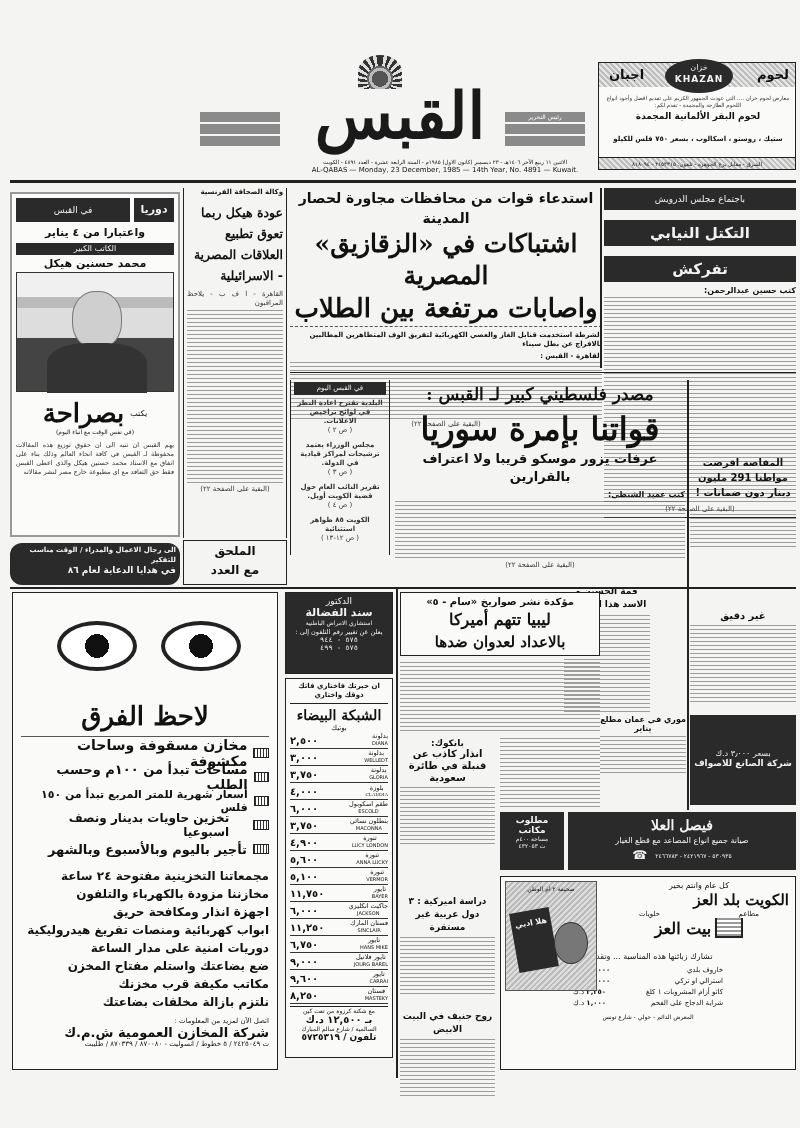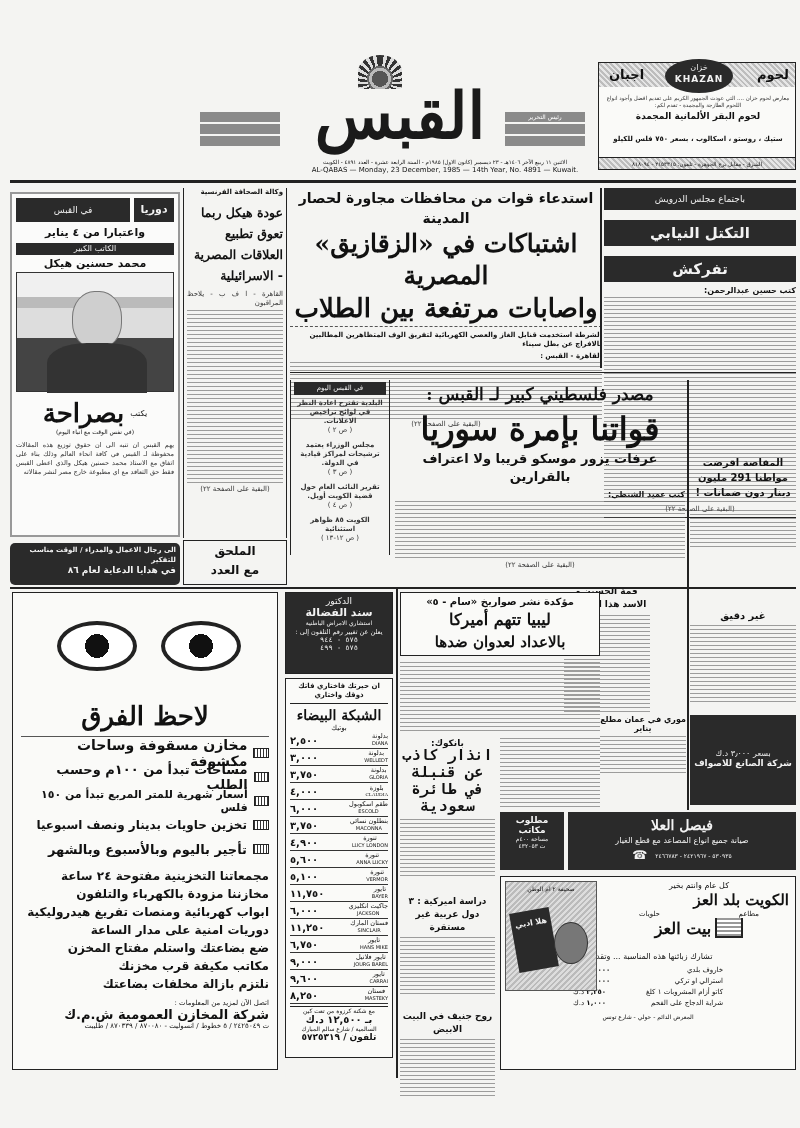--- a/index.html
+++ b/index.html
@@ -152,21 +152,21 @@
   <div>
     <div class="txt c b">الكويت ٨٥ ظواهر استثنائية</div>
     <div class="txt c">( ص ١٢-١٣ )</div>
   </div>
 </div>
 
 <div class="abs" style="left:183px;top:540px;width:104px;height:45px;border:1.5px solid #222;">
   <div class="b c" style="font-size:12px;line-height:20px;">الملحق</div>
   <div class="b c" style="font-size:12px;line-height:18px;">مع العدد</div>
 </div>
-<div class="abs dark" style="left:10px;top:543px;width:170px;height:42px;padding:2px 4px;border-radius:5px;">
+<div class="abs dark" style="left:10px;top:543px;width:170px;height:42px;padding:2px 4px;border-radius:12px;">
   <div class="b" style="font-size:7px;line-height:10px;">الى رجال الاعمال والمدراء / الوقت مناسب للتفكير</div>
   <div class="b" style="font-size:9px;line-height:11px;">في هدايا الدعاية لعام ٨٦</div>
   <div class="b" style="font-size:8px;line-height:10px;display:inline-block;">مؤسسة الطاحية</div>
   <span style="font-size:6px;margin-right:6px;">٢٤١٥٢٢ - ٢٤١٣٦٨٠</span>
 </div>
 
 <div class="abs box" style="left:12px;top:592px;width:266px;height:478px;padding:6px 8px;">
   <div style="height:100px;position:relative;">
     <div style="position:absolute;left:36px;top:22px;width:80px;height:50px;border-radius:50%;border:4px solid #222;background:radial-gradient(circle,#111 0 12px,#fff 12px);"></div>
     <div style="position:absolute;left:140px;top:22px;width:80px;height:50px;border-radius:50%;border:4px solid #222;background:radial-gradient(circle,#111 0 12px,#fff 12px);"></div>
@@ -178,31 +178,32 @@
       <span class="b" style="font-size:14px;">مخازن مسقوفة وساحات مكشوفة</span>
     </div>
   <div style="display:flex;align-items:center;gap:6px;height:24px;">
       <span style="width:16px;height:10px;border:1px solid #222;background:repeating-linear-gradient(90deg,#333 0 1px,#fff 1px 3px);"></span>
       <span class="b" style="font-size:13px;">مساحات تبدأ من ١٠٠م وحسب الطلب</span>
     </div>
   <div style="display:flex;align-items:center;gap:6px;height:24px;">
       <span style="width:16px;height:10px;border:1px solid #222;background:repeating-linear-gradient(90deg,#333 0 1px,#fff 1px 3px);"></span>
       <span class="b" style="font-size:11px;">أسعار شهرية للمتر المربع تبدأ من ١٥٠ فلس</span>
     </div>
-  <div style="display:flex;align-items:center;gap:6px;height:24px;">
+  <div style="display:flex;align-items:center;gap:24px;height:24px;">
       <span style="width:16px;height:10px;border:1px solid #222;background:repeating-linear-gradient(90deg,#333 0 1px,#fff 1px 3px);"></span>
       <span class="b" style="font-size:12px;">تخزين حاويات بدينار ونصف اسبوعيا</span>
     </div>
   <div style="display:flex;align-items:center;gap:6px;height:24px;">
       <span style="width:16px;height:10px;border:1px solid #222;background:repeating-linear-gradient(90deg,#333 0 1px,#fff 1px 3px);"></span>
       <span class="b" style="font-size:13px;">تأجير باليوم وبالأسبوع وبالشهر</span>
     </div>
   <div style="height:6px;"></div>
   <div class="b" style="font-size:12px;line-height:18px;">مجمعاتنا التخزينية مفتوحة ٢٤ ساعة</div>
   <div class="b" style="font-size:12px;line-height:18px;">مخازننا مزودة بالكهرباء والتلفون</div>
+  <div class="b" style="font-size:12px;line-height:18px;">اجهزة انذار ومكافحة حريق</div>
   <div class="b" style="font-size:12px;line-height:18px;">ابواب كهربائية ومنصات تفريغ هيدروليكية</div>
   <div class="b" style="font-size:12px;line-height:18px;">دوريات امنية على مدار الساعة</div>
   <div class="b" style="font-size:12px;line-height:18px;">ضع بضاعتك واستلم مفتاح المخزن</div>
   <div class="b" style="font-size:12px;line-height:18px;">مكاتب مكيفة قرب مخزنك</div>
   <div class="b" style="font-size:12px;line-height:18px;">نلتزم بازالة مخلفات بضاعتك</div>
   <div style="font-size:7px;margin-top:6px;">اتصل الآن لمزيد من المعلومات :</div>
   <div class="b" style="font-size:13px;">شركة المخازن العمومية ش.م.ك</div>
   <div style="font-size:7px;">ت ٢٤٢٥٠٤٩ / ٥ خطوط / انسوليت - ٨٧٠٠٨٠ / ٨٧٠٣٣٩ / طليبت</div>
 </div>
 
@@ -343,21 +344,21 @@
 
 <div class="abs box" style="left:400px;top:592px;width:200px;height:64px;border-width:1px;padding-top:2px;">
   <div class="b c" style="font-size:10px;line-height:14px;">مؤكدة نشر صواريخ «سام - ٥»</div>
   <div class="b c serif" style="font-size:16px;line-height:22px;">ليبيا تتهم أميركا</div>
   <div class="b c serif" style="font-size:15px;line-height:22px;">بالاعداد لعدوان ضدها</div>
 </div>
 <div class="abs lines" style="left:400px;top:662px;width:200px;height:70px;"></div>
 
 <div class="abs" style="left:400px;top:738px;width:95px;">
   <div class="b c" style="font-size:9px;">بانكوك:</div>
-  <div class="b c" style="font-size:15px;line-height:17px;font-family:Liberation Mono, monospace;">انذار كاذب عن قنبلة في طائرة سعودية</div>
+  <div class="b c" style="font-size:10px;line-height:12px;">انذار كاذب عن قنبلة في طائرة سعودية</div>
   <div class="lines" style="height:58px;margin-top:3px;"></div>
 </div>
 
 <div class="abs" style="left:400px;top:895px;width:95px;">
   <div class="b c" style="font-size:9px;line-height:13px;">دراسة اميركية : ٣ دول عربية غير مستقرة</div>
   <div class="lines" style="height:60px;margin-top:3px;"></div>
 </div>
 
 <div class="abs" style="left:400px;top:1010px;width:95px;">
   <div class="b c" style="font-size:9px;line-height:13px;">روح جنيف في البيت الابيض</div>

